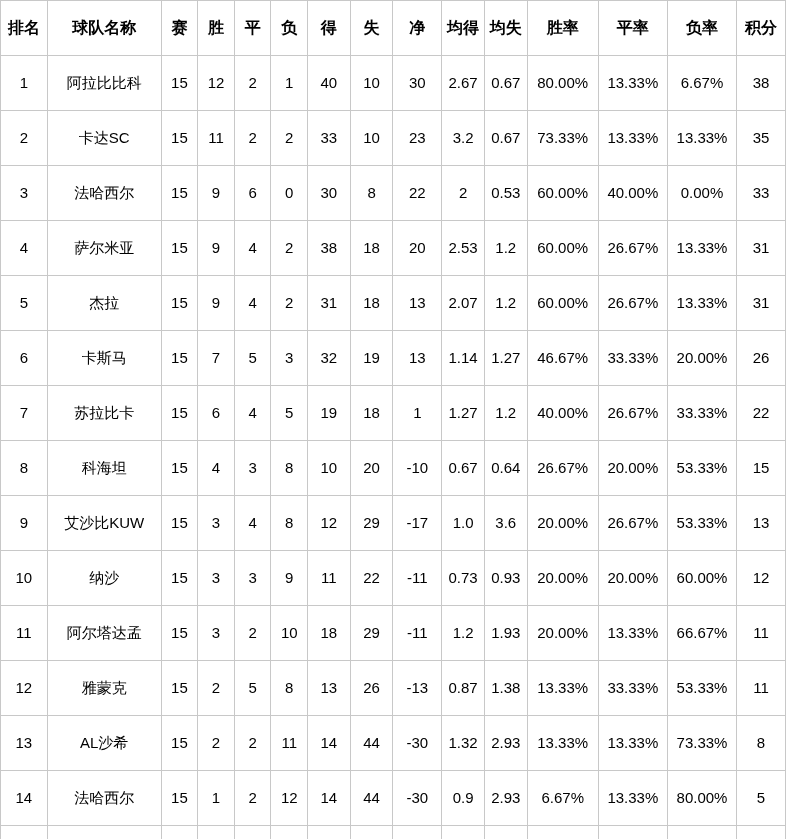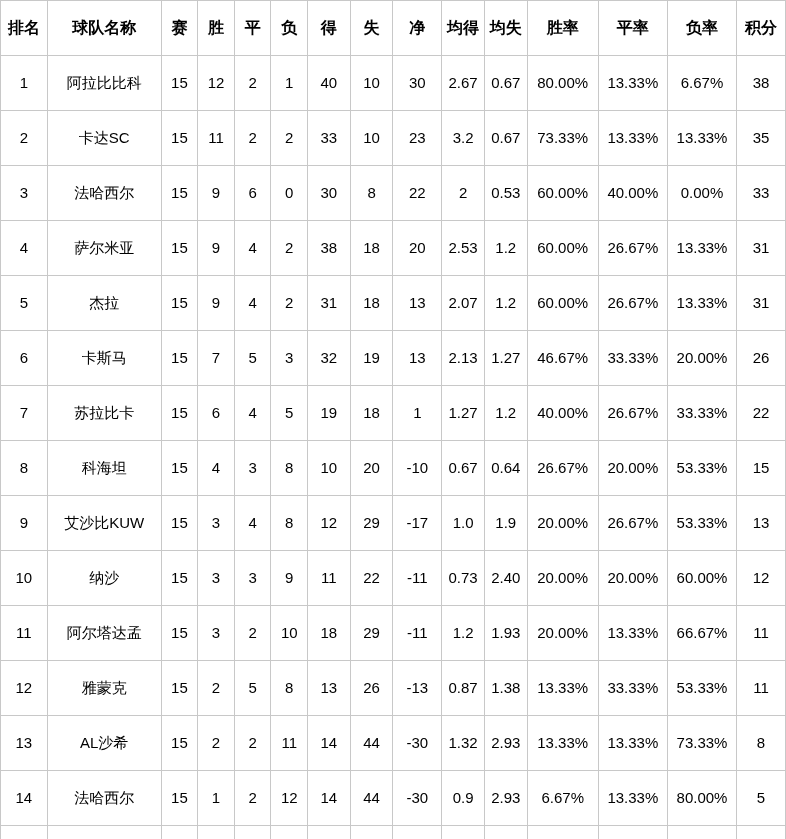--- a/index.html
+++ b/index.html
@@ -193,21 +193,21 @@
     <tr>
       <td class="rank">6</td>
       <td class="team-name">卡斯马</td>
       <td>15</td>
       <td>7</td>
       <td>5</td>
       <td>3</td>
       <td>32</td>
       <td>19</td>
       <td>13</td>
-      <td>2.13</td>
+      <td>1.14</td>
       <td>1.27</td>
       <td>46.67%</td>
       <td>33.33%</td>
       <td>20.00%</td>
       <td class="pts">26</td>
     </tr>
     <tr>
       <td class="rank">7</td>
       <td class="team-name">苏拉比卡</td>
       <td>15</td>
@@ -245,38 +245,38 @@
       <td class="rank">9</td>
       <td class="team-name">艾沙比KUW</td>
       <td>15</td>
       <td>3</td>
       <td>4</td>
       <td>8</td>
       <td>12</td>
       <td>29</td>
       <td>-17</td>
       <td>1.0</td>
-      <td>1.9</td>
+      <td>3.6</td>
       <td>20.00%</td>
       <td>26.67%</td>
       <td>53.33%</td>
       <td class="pts">13</td>
     </tr>
     <tr>
       <td class="rank">10</td>
       <td class="team-name">纳沙</td>
       <td>15</td>
       <td>3</td>
       <td>3</td>
       <td>9</td>
       <td>11</td>
       <td>22</td>
       <td>-11</td>
       <td>0.73</td>
-      <td>2.40</td>
+      <td>0.93</td>
       <td>20.00%</td>
       <td>20.00%</td>
       <td>60.00%</td>
       <td class="pts">12</td>
     </tr>
     <tr>
       <td class="rank">11</td>
       <td class="team-name">阿尔塔达孟</td>
       <td>15</td>
       <td>3</td>

